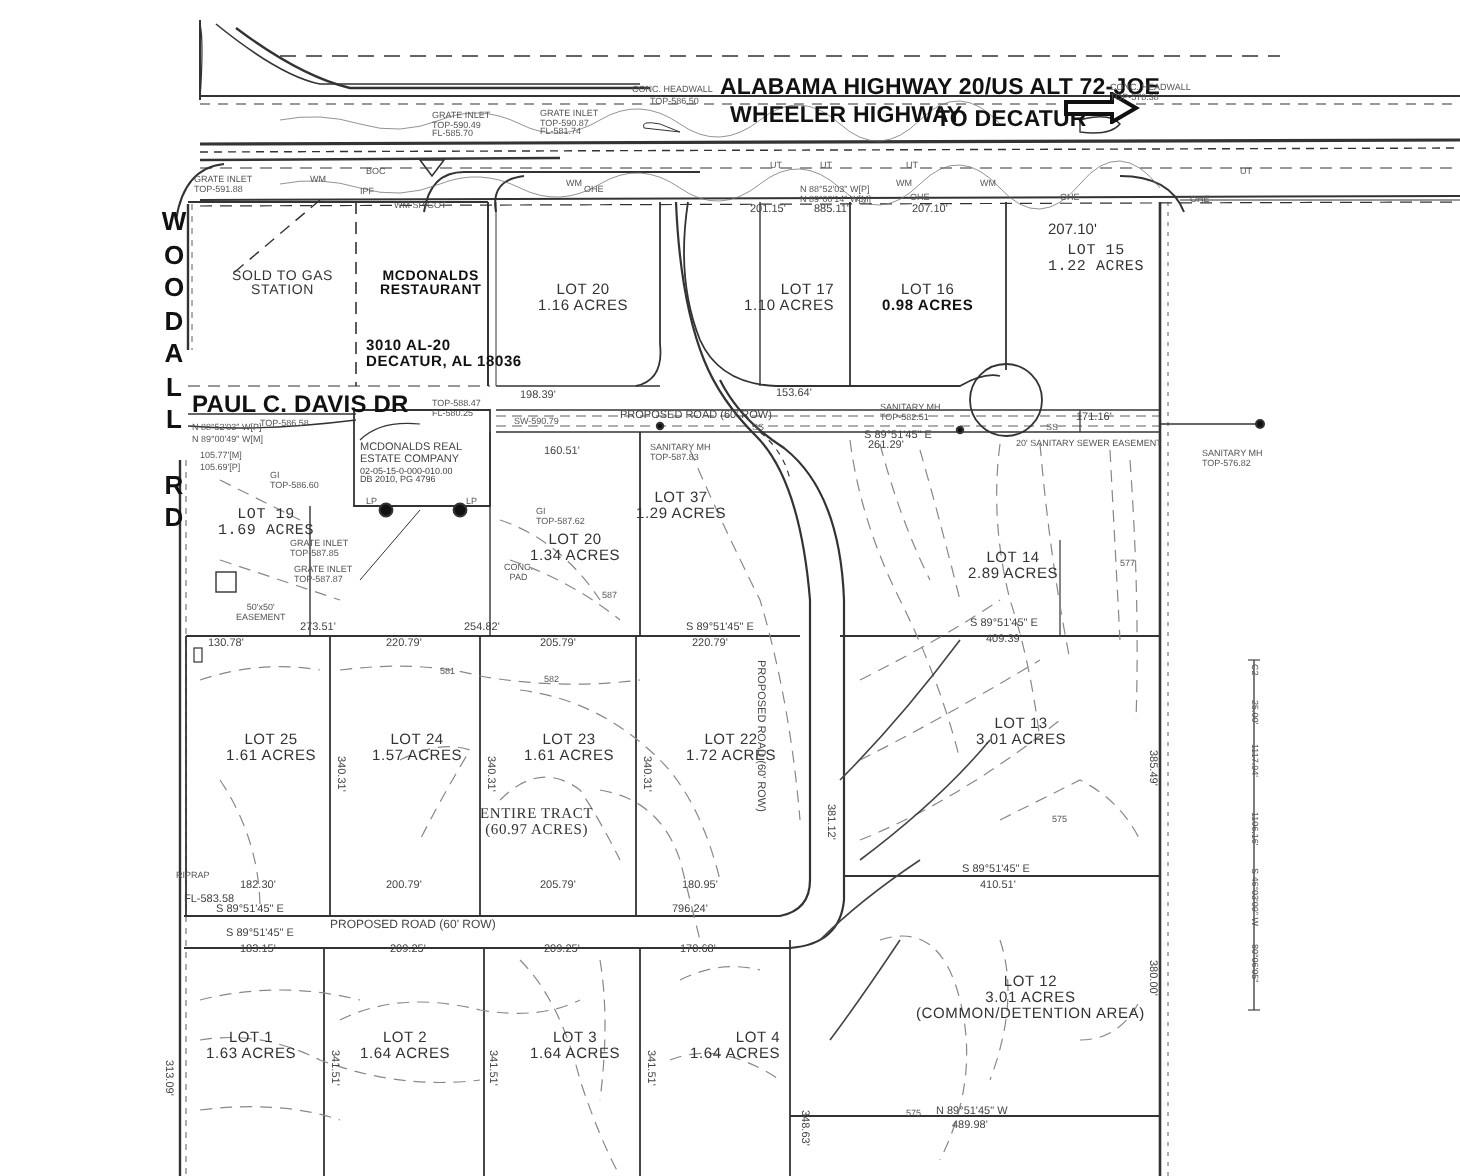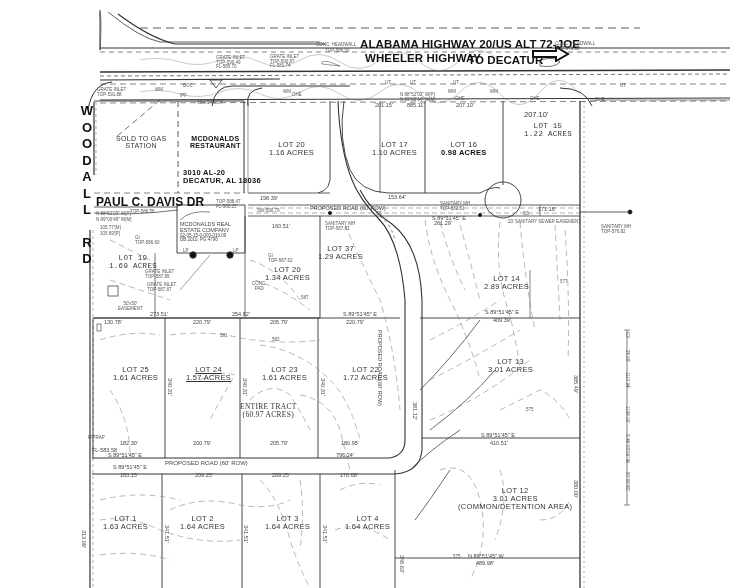--- a/index.html
+++ b/index.html
@@ -223,21 +223,21 @@
   <span style="display:block">MCDONALDS REAL</span>
   <span style="display:block">ESTATE COMPANY</span>
   <span style="display:block;font-size:4.5px">02-05-15-0-000-010.00</span>
   <span style="display:block;font-size:4.5px">DB 2010, PG 4796</span>
 </div>
 
 <div class="lbl lot" style="left:269px;top:141px;">
     <span class="n">LOT 20</span>
     <span class="a">1.16 ACRES</span>
   </div>
-<div class="lbl lot" style="left:372px;top:141px;">
+<div class="lbl lot" style="left:372px;top:141px;text-align:right;">
     <span class="n">LOT 17</span>
     <span class="a">1.10 ACRES</span>
   </div>
 <div class="lbl lot" style="left:441px;top:141px;">
     <span class="n">LOT 16</span>
     <span class="a bold">0.98 ACRES</span>
   </div>
 <div class="lbl lot" style="left:524px;top:123px;font-family:Liberation Mono, monospace;">
     <span class="n">LOT 15</span>
     <span class="a">1.22 ACRES</span>
@@ -255,21 +255,21 @@
     <span class="a">1.29 ACRES</span>
   </div>
 <div class="lbl lot" style="left:484px;top:275px;">
     <span class="n">LOT 14</span>
     <span class="a">2.89 ACRES</span>
   </div>
 <div class="lbl lot" style="left:113px;top:366px;">
     <span class="n">LOT 25</span>
     <span class="a">1.61 ACRES</span>
   </div>
-<div class="lbl lot" style="left:186px;top:366px;text-decoration:underline;">
+<div class="lbl lot" style="left:186px;top:366px;">
     <span class="n">LOT 24</span>
     <span class="a">1.57 ACRES</span>
   </div>
 <div class="lbl lot" style="left:262px;top:366px;">
     <span class="n">LOT 23</span>
     <span class="a">1.61 ACRES</span>
   </div>
 <div class="lbl lot" style="left:343px;top:366px;">
     <span class="n">LOT 22</span>
     <span class="a">1.72 ACRES</span>
@@ -288,21 +288,21 @@
     <span class="a">1.63 ACRES</span>
   </div>
 <div class="lbl lot" style="left:180px;top:515px;">
     <span class="n">LOT 2</span>
     <span class="a">1.64 ACRES</span>
   </div>
 <div class="lbl lot" style="left:265px;top:515px;">
     <span class="n">LOT 3</span>
     <span class="a">1.64 ACRES</span>
   </div>
-<div class="lbl lot" style="left:345px;top:515px;">
+<div class="lbl lot" style="left:345px;top:515px;text-align:right;">
     <span class="n">LOT 4</span>
     <span class="a">1.64 ACRES</span>
   </div>
 
 <div class="lbl lot" style="left:240px;top:403px;font-family:Liberation Serif, serif;">
   <span class="n">ENTIRE TRACT</span>
   <span class="a">(60.97 ACRES)</span>
 </div>
 
 <div class="lbl small" style="left:165px;top:460px;font-size:6px;">PROPOSED ROAD (60' ROW)</div>

